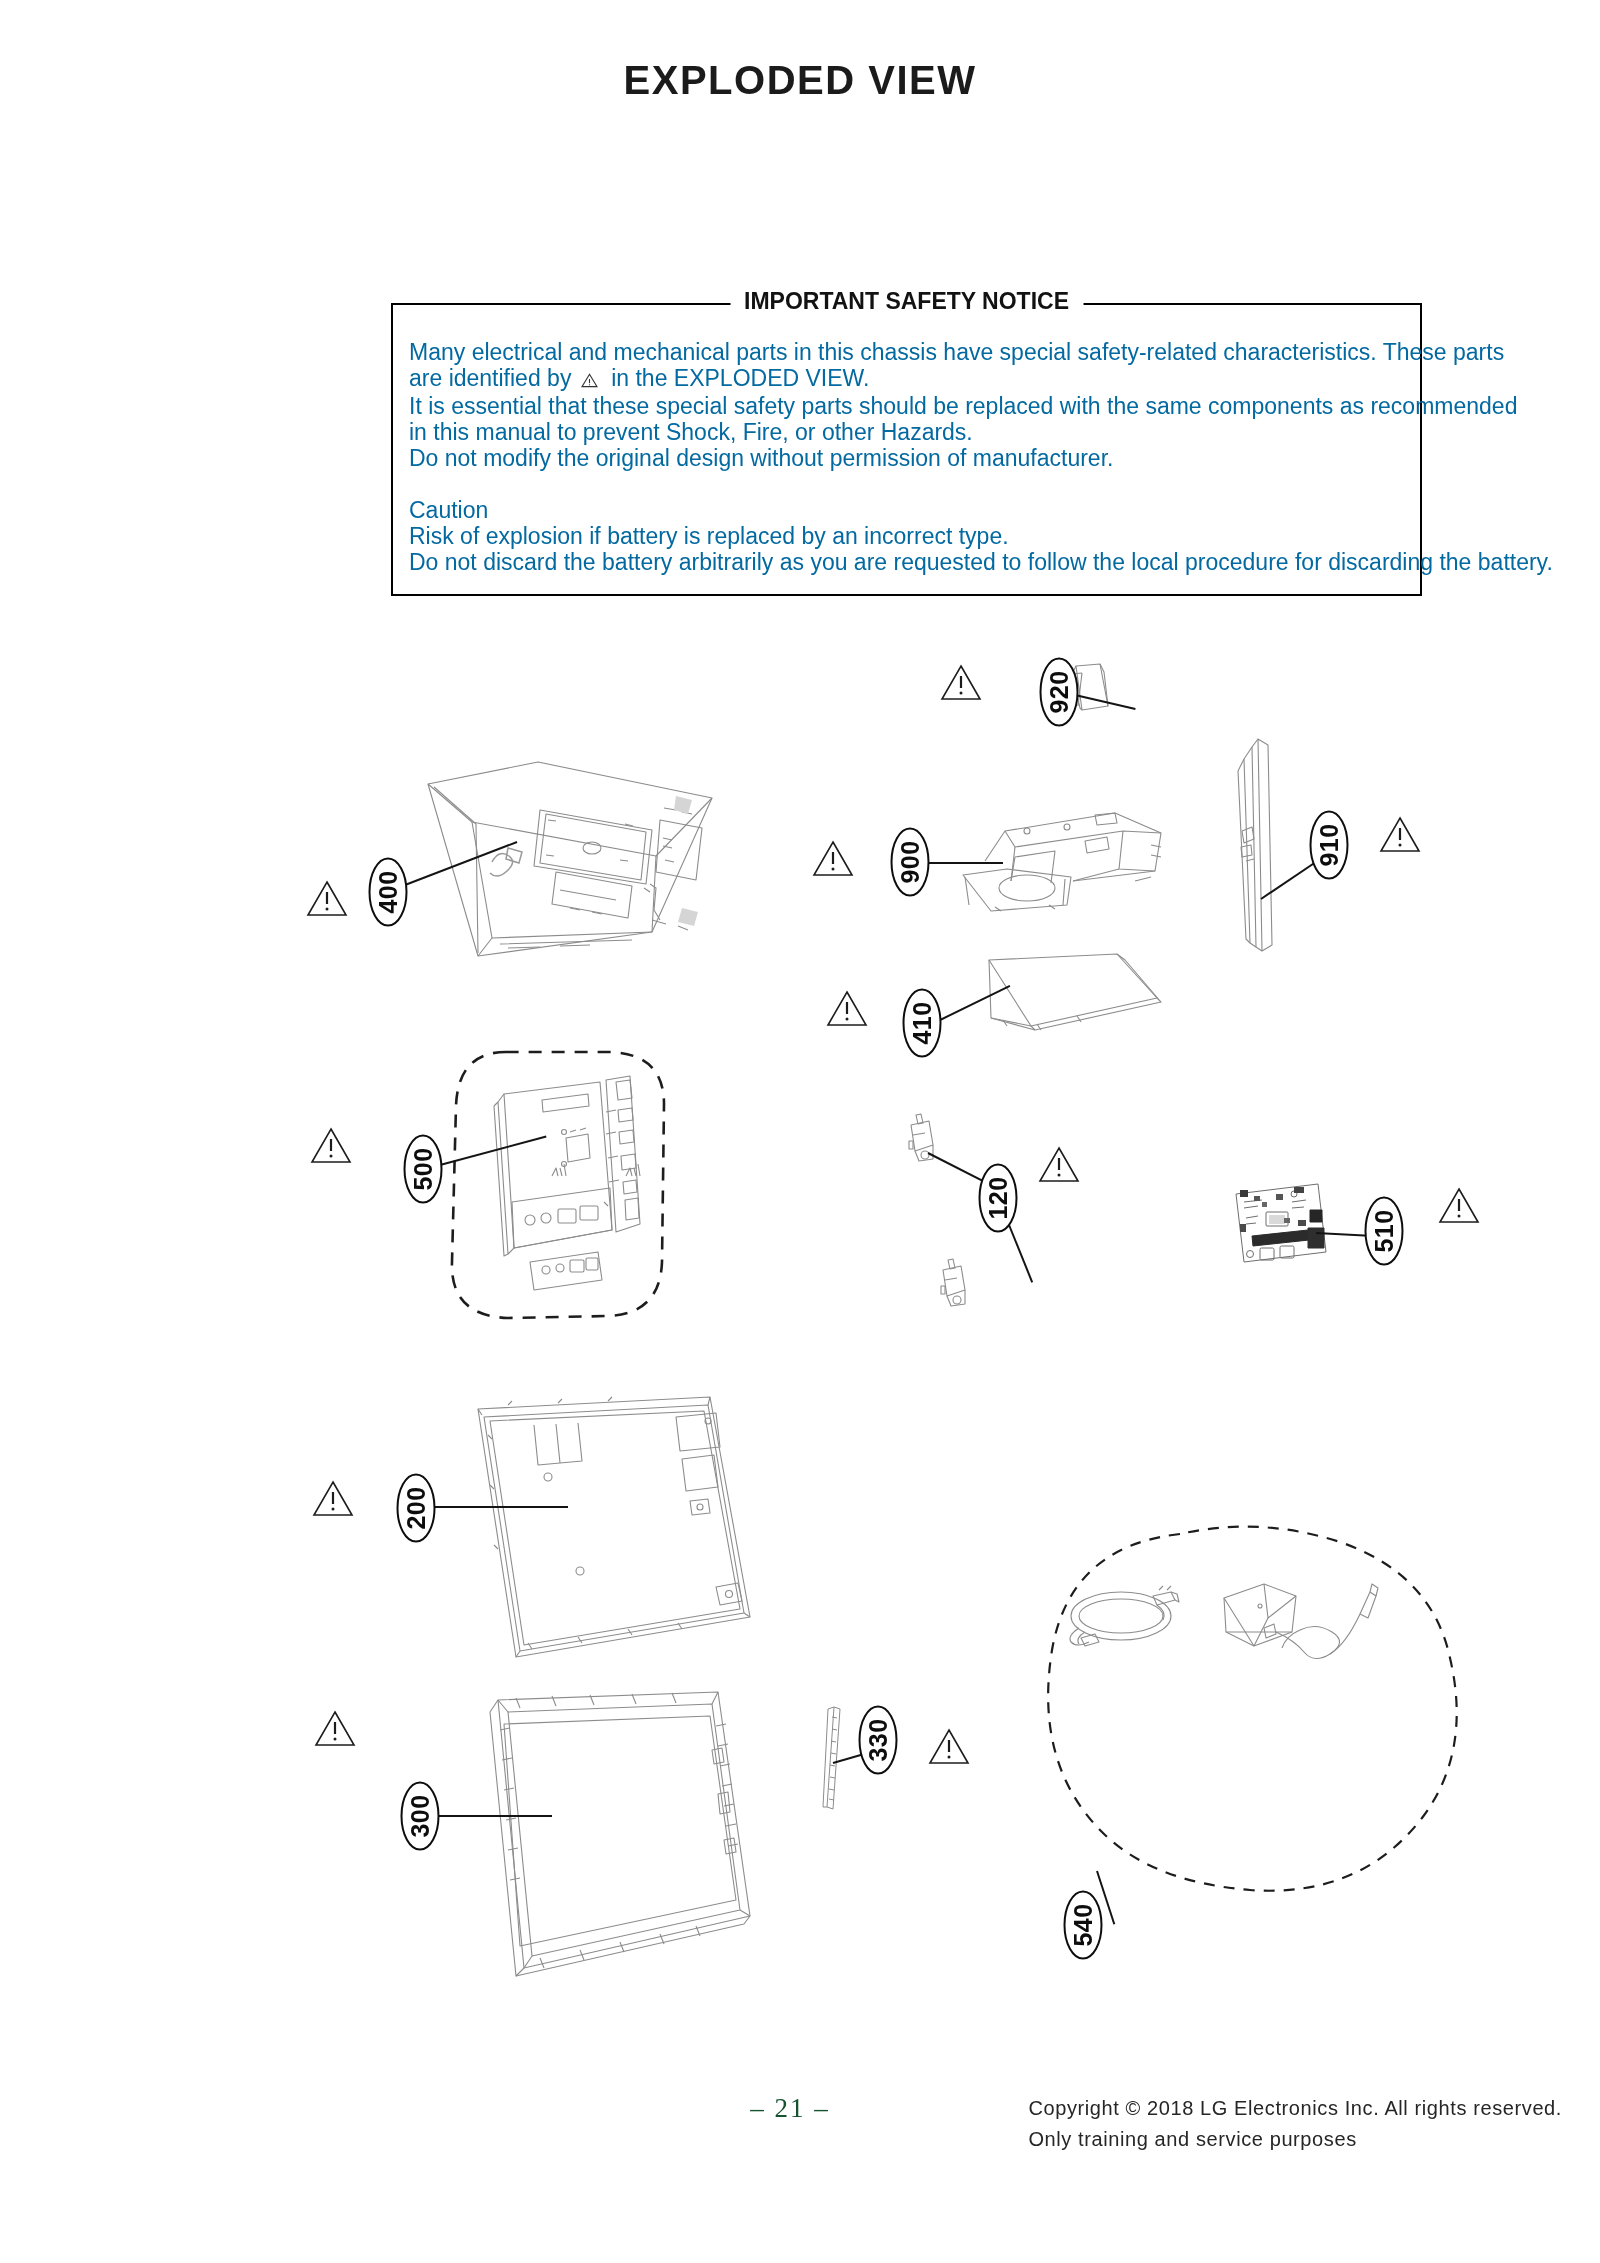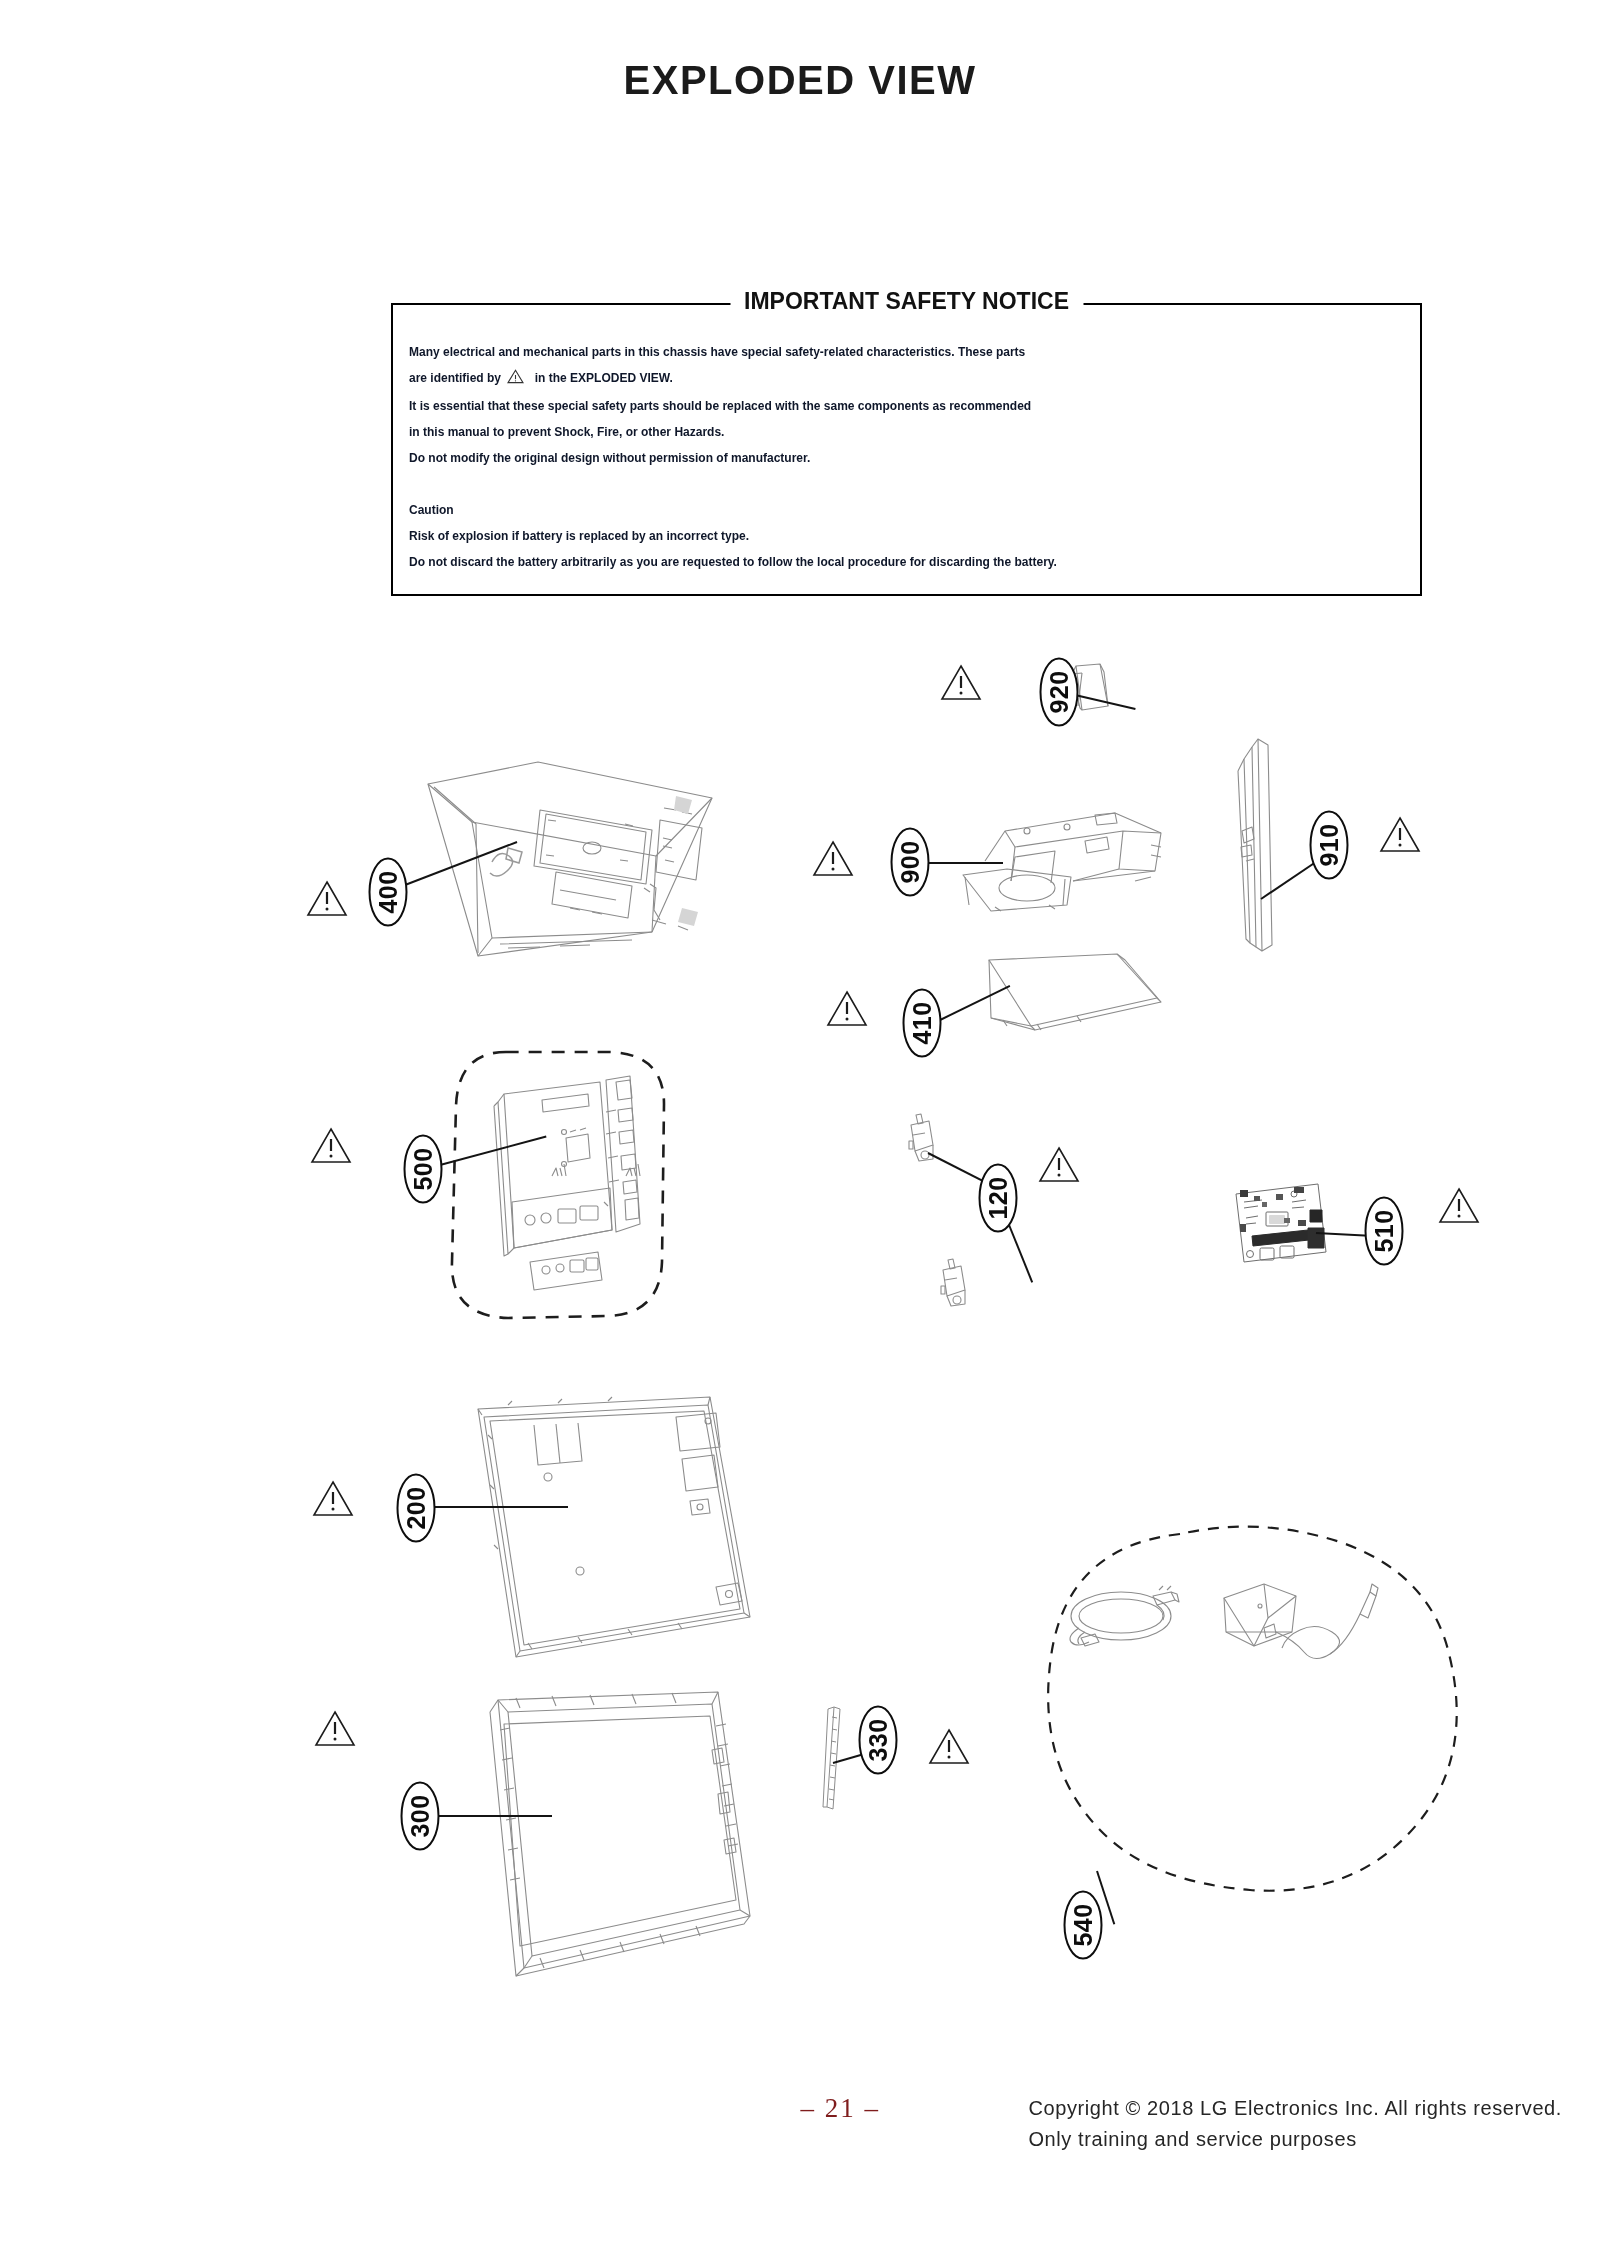--- a/index.html
+++ b/index.html
@@ -52,24 +52,23 @@
     font-size: 23px;
     font-weight: bold;
     white-space: nowrap;
     color: #121212;
   }
   #safety-body {
     position: absolute;
     left: 16px;
     top: 34px;
     right: 10px;
-    font-size: 12px;
+    font-size: 23px;
     line-height: 26px;
-    color: #0f172a;
-    font-weight: bold;
+    color: #0369a1;
   }
   .safety-line {
     white-space: nowrap;
   }
   .safety-gap {
     height: 26px;
   }
   .inline-tri {
     display: inline-block;
     vertical-align: -2px;
@@ -114,24 +113,24 @@
     position: absolute;
   }
   .drawing svg { display: block; overflow: visible; }
 
   
   #footer-page {
     position: absolute;
     left: 700px;
     top: 2093px;
     width: 180px;
-    text-align: right;
+    text-align: center;
     font-size: 27px;
     font-family: "Liberation Serif", serif;
-    color: #7f1d1d;
+    color: #14532d;
     letter-spacing: 2px;
   }
   #footer-copy {
     position: absolute;
     right: 38px;
     top: 2093px;
     text-align: left;
     font-size: 20px;
     line-height: 31px;
     color: #262626;

